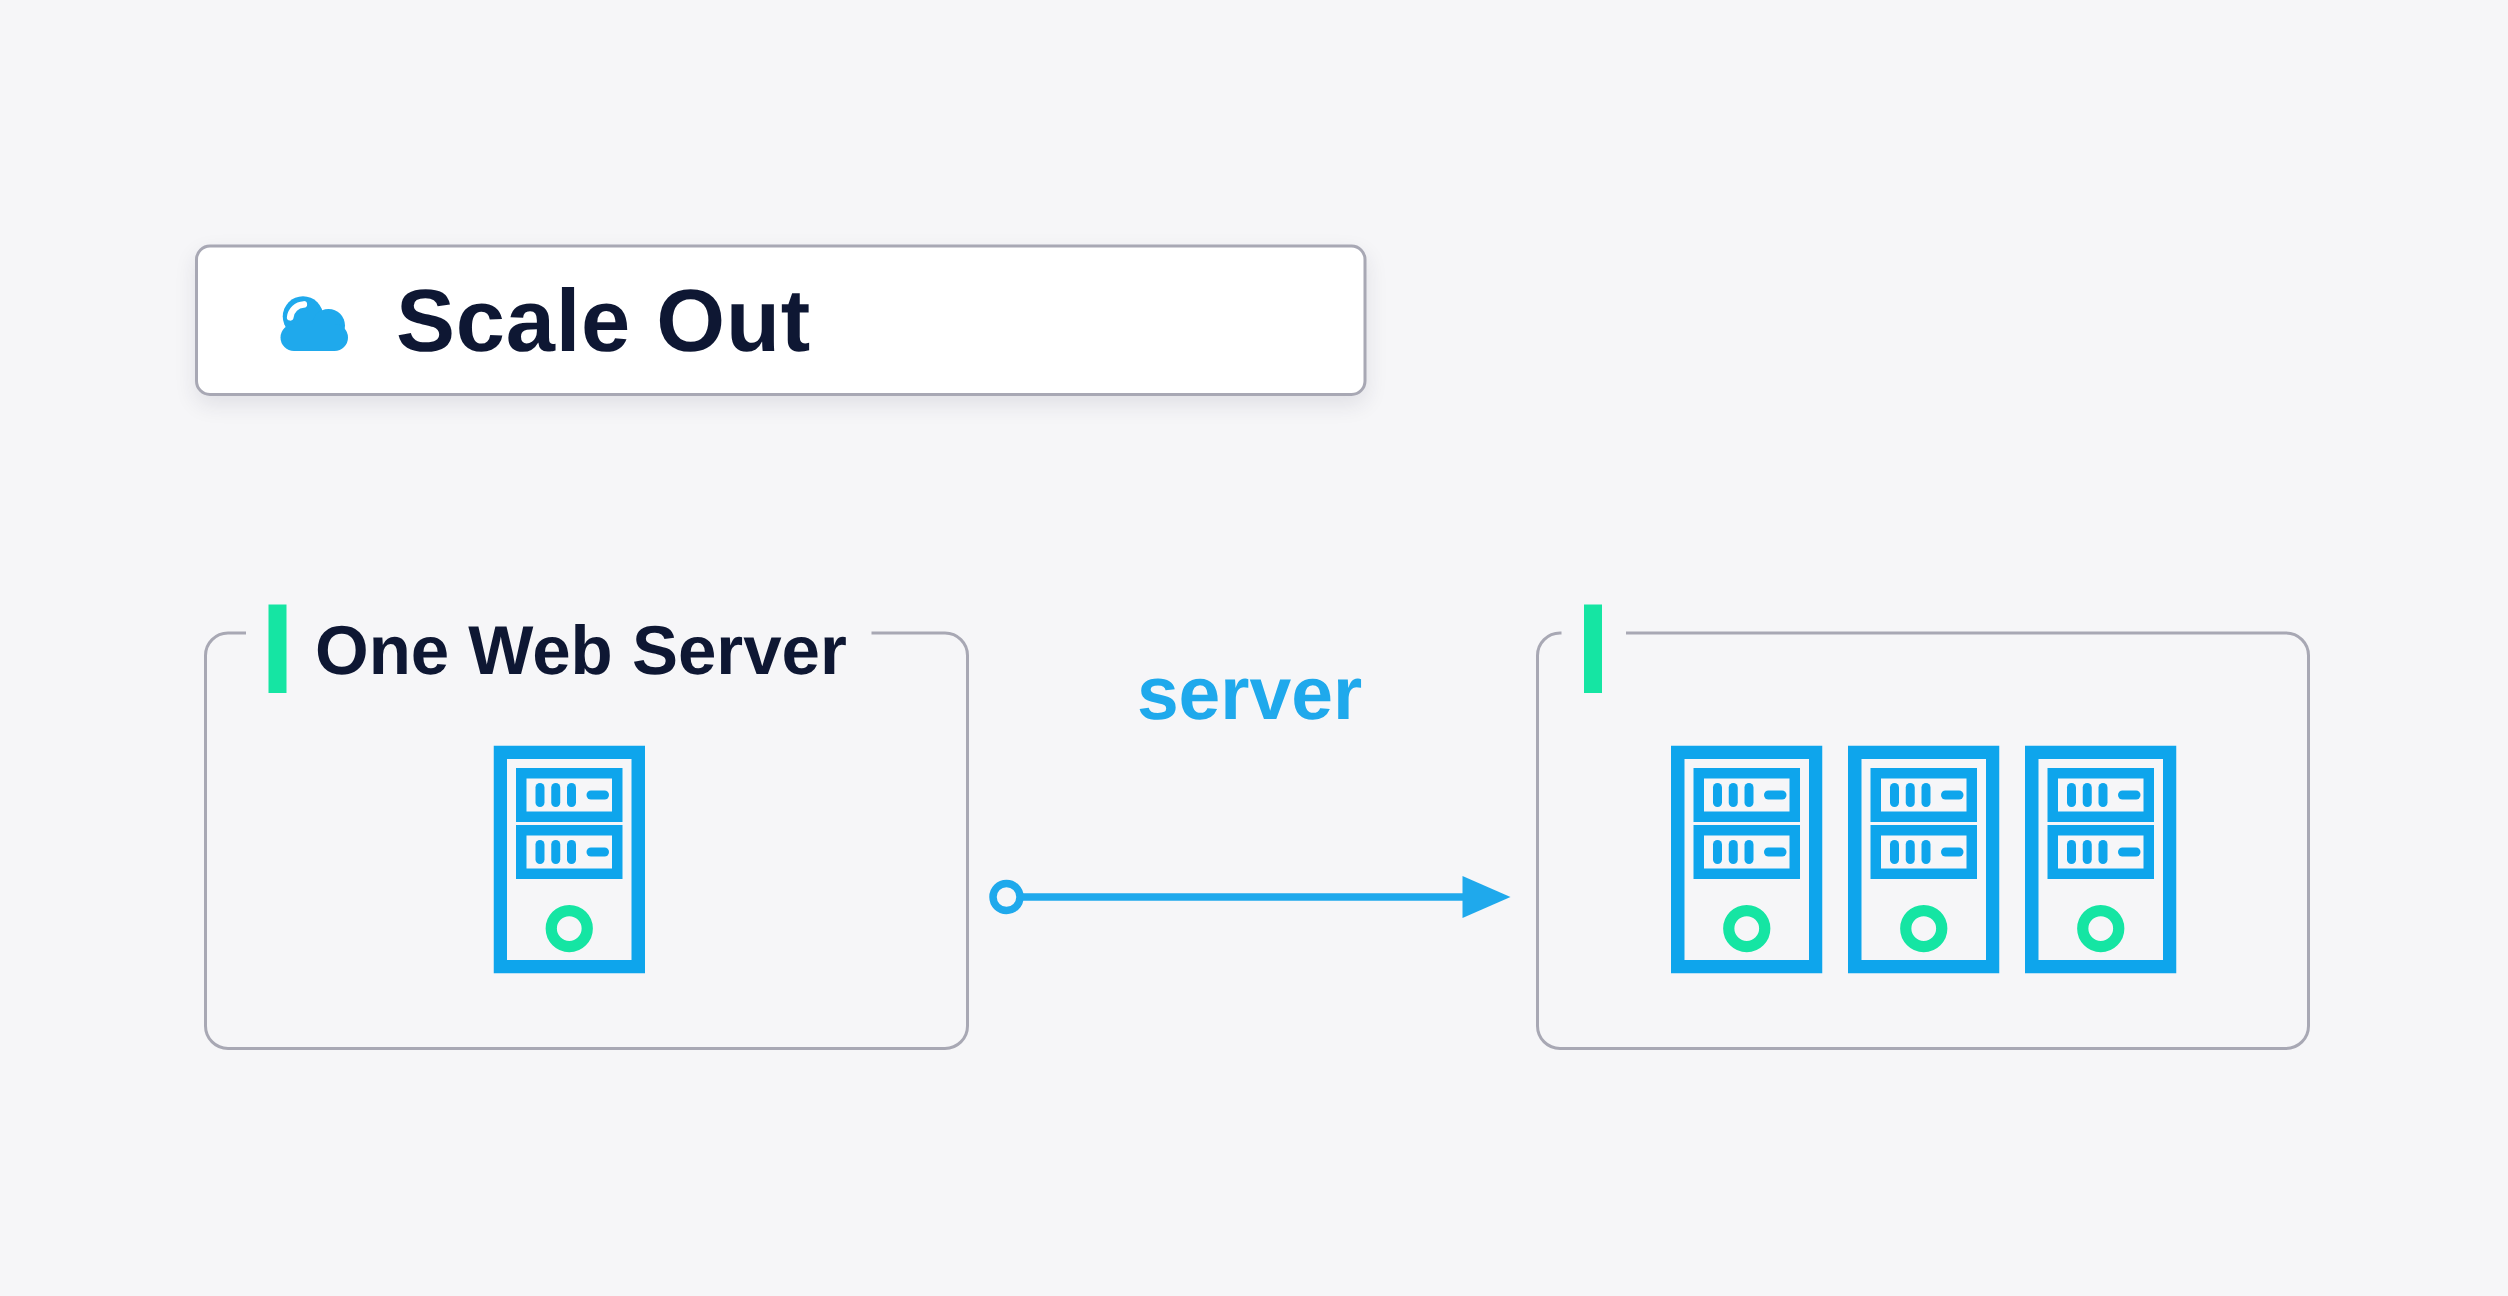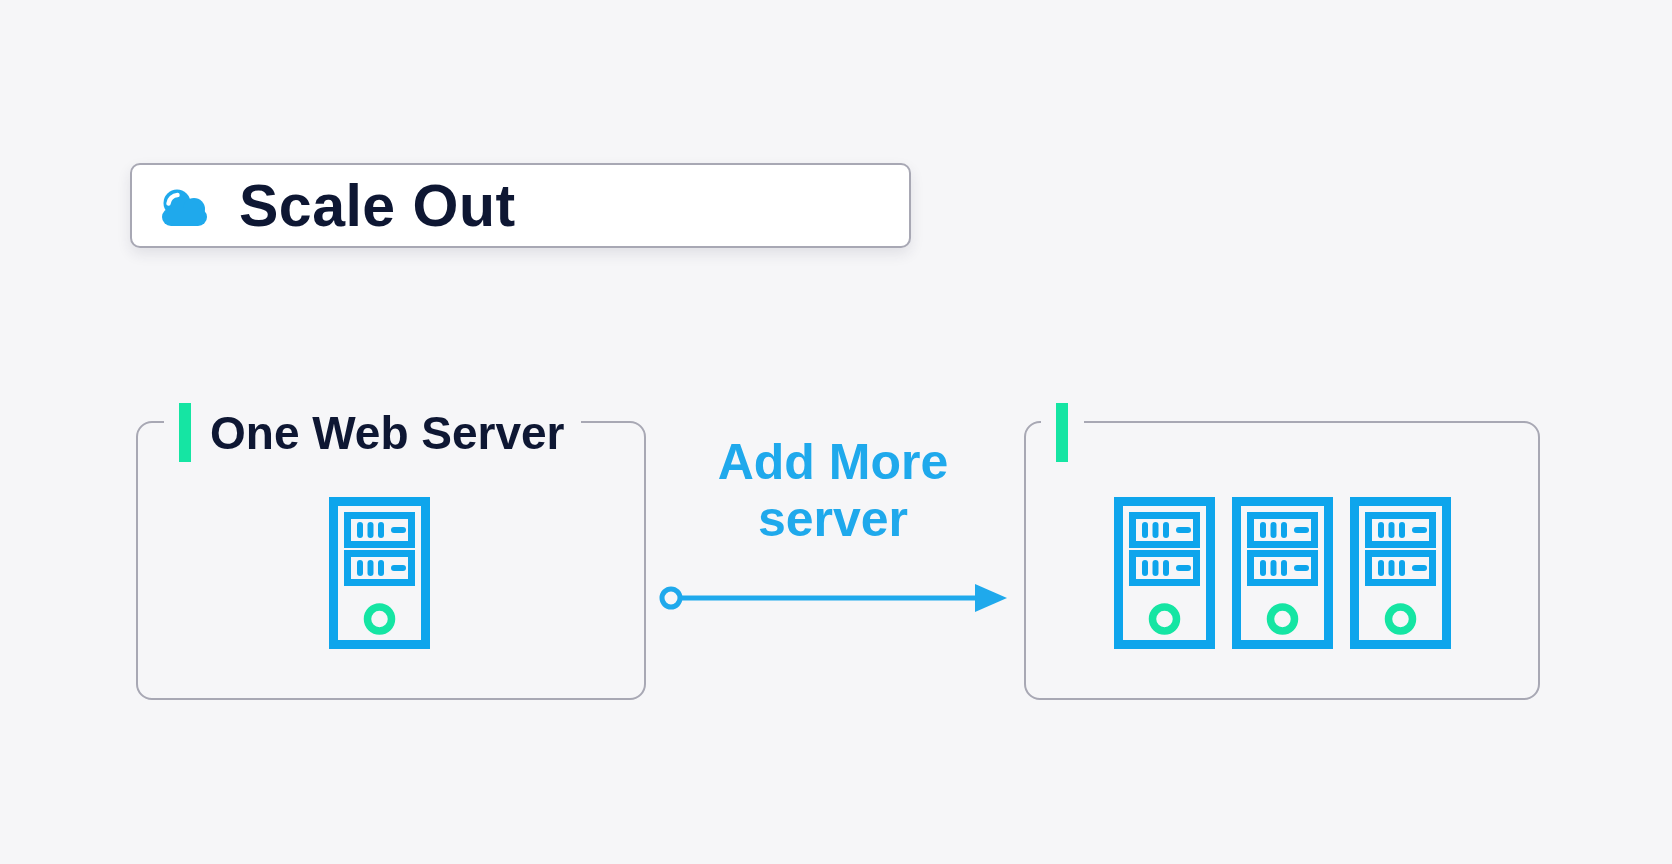--- a/index.html
+++ b/index.html
@@ -16,29 +16,29 @@
     height: 864px;
     background: var(--background, #f6f6f8);
   }
 
   
   .title-card {
     position: absolute;
     left: 130px;
     top: 163px;
     width: 781px;
-    height: 85px;
+    height: 101px;
     box-sizing: border-box;
     background: var(--card-bg, #fff);
     border: 2px solid var(--border, #a8a8b4);
     border-radius: 10px;
     box-shadow: 0 6px 14px rgba(40, 40, 70, 0.10);
     display: flex;
     align-items: center;
-    padding-left: 24px;
+    padding-left: 49px;
     gap: 26px;
   }
   .title-card .cloud { flex: 0 0 auto; }
   .diagram-title {
     margin: 0;
     font-size: 59px;
     font-weight: bold;
     color: var(--navy, #0e1733);
     letter-spacing: 0.5px;
     white-space: nowrap;
@@ -148,21 +148,20 @@
       <line x1="41.5" y1="66" x2="41.5" y2="76"></line>
       <line x1="52" y1="66" x2="52" y2="76"></line>
       <line x1="65" y1="71" x2="74" y2="71"></line>
     </g>
     <circle cx="50.5" cy="122" r="12" fill="none" stroke="var(--green)" stroke-width="7.5"></circle>
   </svg>
 </div>
   </section>
 
   <div class="transition-label">
-    <span>Add More</span>
     <span>server</span>
   </div>
 
   <svg class="arrow" width="360" height="40" viewBox="0 0 360 40" aria-hidden="true">
     <circle cx="16" cy="20" r="9" fill="var(--background)" stroke="var(--accent-blue)" stroke-width="5"></circle>
     <line x1="25" y1="20" x2="324" y2="20" stroke="var(--accent-blue)" stroke-width="5"></line>
     <polygon points="320,6 352,20 320,34" fill="var(--accent-blue)"></polygon>
   </svg>
 
   <section class="node node-right">

